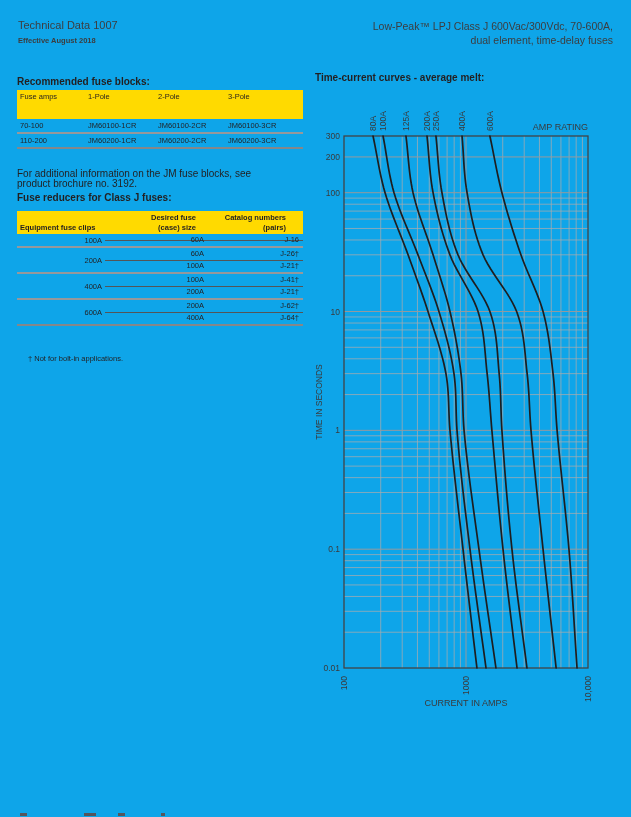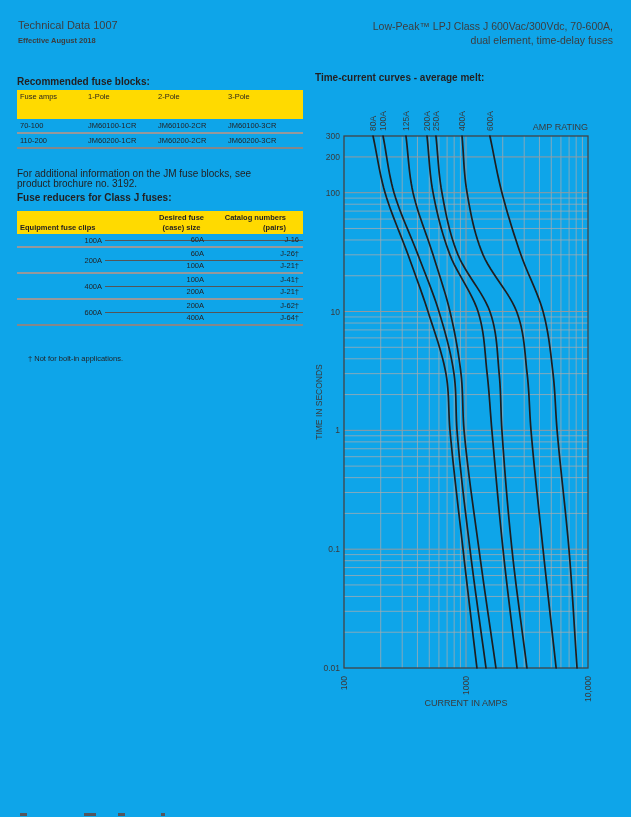--- a/index.html
+++ b/index.html
@@ -25,21 +25,21 @@
   .t-head .c, .t1-row .c { position:absolute; top:0; line-height:13px; white-space:nowrap; }
   .t1-row { position:relative; height:13px; line-height:13px; border-bottom:2px solid #96989b; }
   .t1-row:last-child { border-bottom:2px solid #85878a; }
   .table1 .c0 { left:3px; } .table1 .c1 { left:71px; } .table1 .c2 { left:141px; } .table1 .c3 { left:211px; }
   
   .note { position:absolute; left:17px; top:169px; width:240px; font-size:10px; line-height:9.5px; margin:0; }
   
   .table2 { position:absolute; left:17px; top:211px; width:286px; font-size:7.5px; }
   .t2-head { background:var(--accent,#ffda00); height:23px; position:relative; font-weight:bold; line-height:9.5px; }
   .t2-h1 { position:absolute; left:3px;  bottom:2px;margin-top:11px; }
-  .t2-h2 { position:absolute; right:99px; top:2px; text-align:center; }
+  .t2-h2 { position:absolute; right:107px; top:2px; text-align:right; }
   .t2-h3 { position:absolute; right:17px;  top:2px; text-align:right; }
   .t2-group { position:relative; border-bottom:2px solid #96989b; }
   .t2-group:last-child { border-bottom:2px solid #85878a; }
   .t2-clip { position:absolute; left:0; top:0; height:100%; width:85px;
              display:flex; align-items:center; justify-content:flex-end; }
   .t2-line { position:absolute; left:88px; right:0; top:50%; height:1px; margin-top:-0.5px; background:#545557; }
   .t2-subrow { position:relative; height:12px; line-height:12px; }
   .t2-size { position:absolute; right:99px; top:0; }
   .t2-cat  { position:absolute; right:4px;  top:0; }
   .footnote { position:absolute; left:17px; top:343px; font-size:7.5px; margin:11px; }

